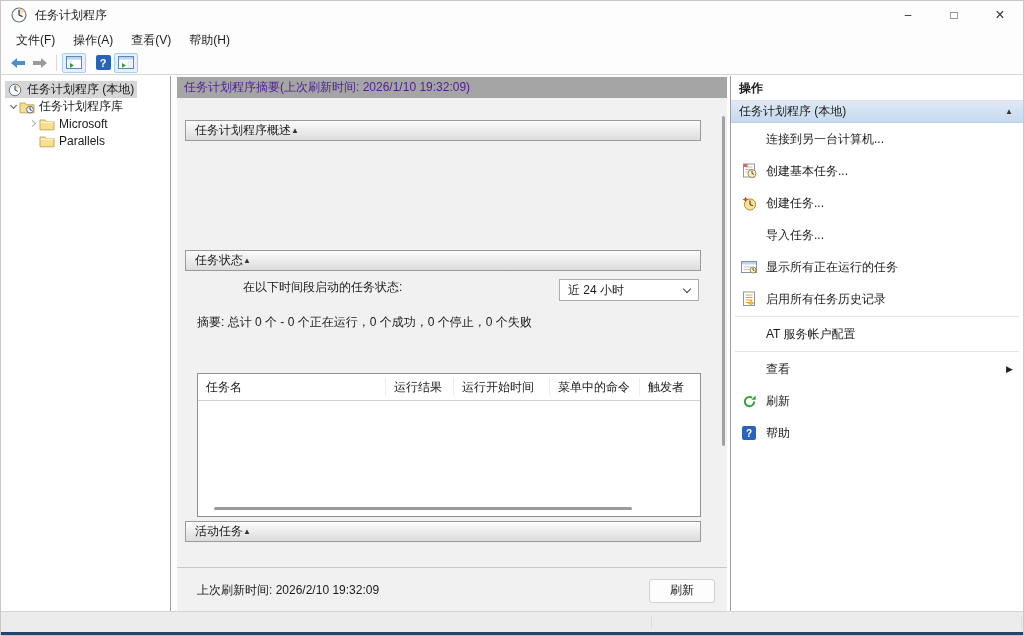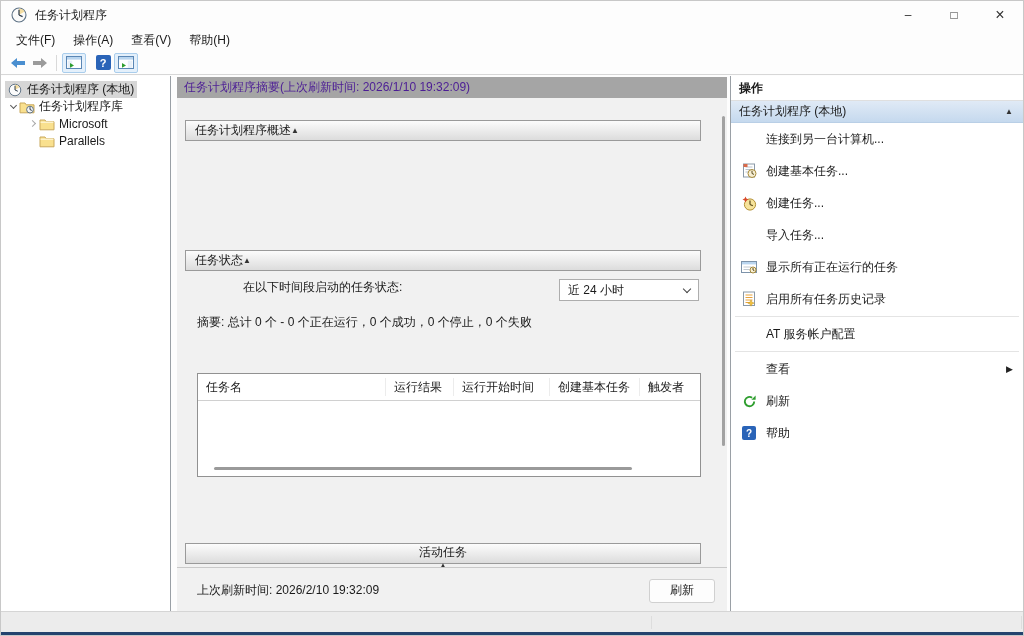--- a/index.html
+++ b/index.html
@@ -55,21 +55,21 @@
   .ov-text p { line-height:19px; margin-bottom:14px; }
 
   .status-label-row { position:absolute; top:181px; left:20px; right:28px; height:22px;
                       display:flex; align-items:flex-start; justify-content:space-between;margin-left:46px; }
   .dropdown { width:140px; height:22px; background:#fff; border:1px solid #adadad; display:flex;
               align-items:center; padding:0 8px; }
   .dd-chev { margin-left:auto; width:6px; height:6px; border-right:1.4px solid #444;
              border-bottom:1.4px solid #444; transform:rotate(45deg); margin-top:-3px; }
   .summary-line { position:absolute; top:216px; left:20px; }
 
-  .task-table { position:absolute; top:275px; left:20px; width:504px; height:104px; background:#fff;
+  .task-table { position:absolute; top:275px; left:20px; width:504px; height:144px; background:#fff;
                 border:1px solid #919191; }
   .tt-header { display:flex; height:27px; border-bottom:1px solid #d0d0d0; align-items:center; }
   .tt-cell { padding-left:8px; border-right:1px solid #ececec; height:18px; line-height:18px;
              overflow:hidden; white-space:nowrap; }
   .hscroll-thumb { position:absolute; bottom:6px; left:16px; width:418px; height:3px; background:#9a9a9a; border-radius:2px; }
 
   .center-vscroll { position:absolute; top:115px; left:721px; width:3px; height:330px; background:#a2a2a2; border-radius:2px; }
 
   .center-footer { position:absolute; top:566px; left:176px; width:550px; height:46px; background:#f1f1f1;
                    border-top:1px solid #c9c9c9; display:flex; align-items:center; padding:0 12px 0 20px; }
@@ -224,27 +224,27 @@
       </div>
     </div>
 
     <div class="summary-line">摘要: 总计 0 个 - 0 个正在运行，0 个成功，0 个停止，0 个失败</div>
 
     <div class="task-table">
       <div class="tt-header">
         <div class="tt-cell" style="width:188px;">任务名</div>
         <div class="tt-cell" style="width:68px;">运行结果</div>
         <div class="tt-cell" style="width:96px;">运行开始时间</div>
-        <div class="tt-cell" style="width:90px;">创建基本任务</div>
+        <div class="tt-cell" style="width:90px;">菜单中的命令</div>
         <div class="tt-cell" style="width:60px; border-right:none;">触发者</div>
       </div>
       <div class="hscroll-thumb"></div>
     </div>
 
-    <div class="section-header" style="top:445px;flex-direction:column;">
+    <div class="section-header" style="top:423px;">
       <span>活动任务</span>
       <span class="collapse-glyph">▲</span>
     </div>
   </div>
 
   <div class="center-vscroll"></div>
 
   <div class="center-footer">
     <span>上次刷新时间: 2026/2/10 19:32:09</span>
     <div class="refresh-btn">

